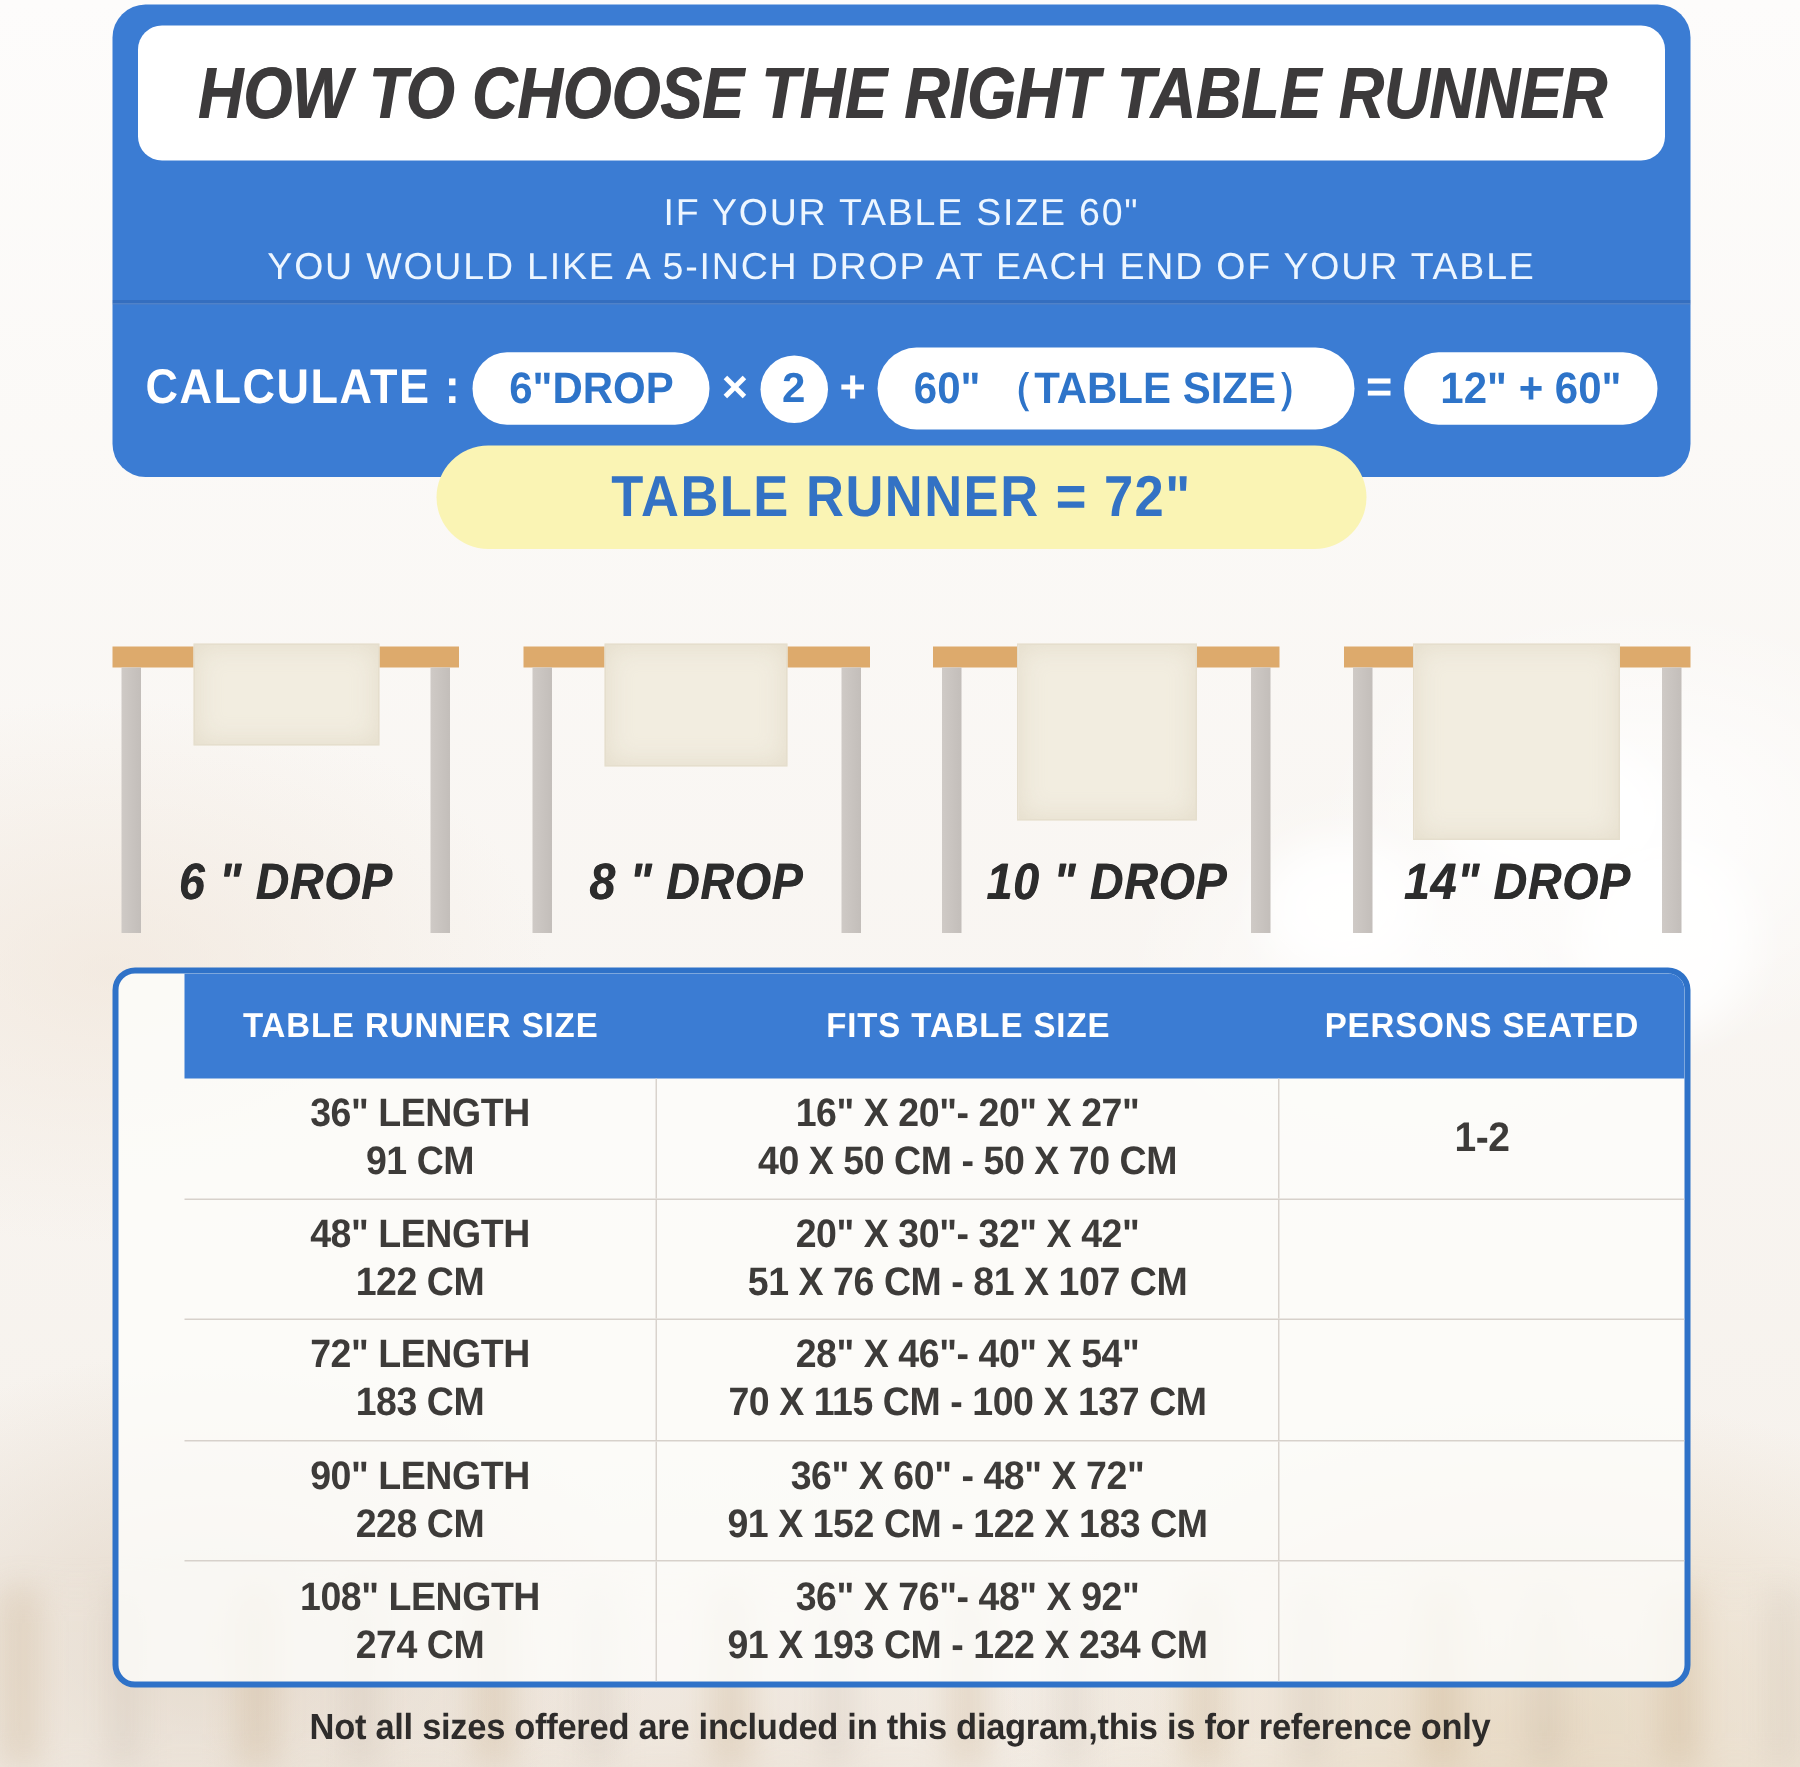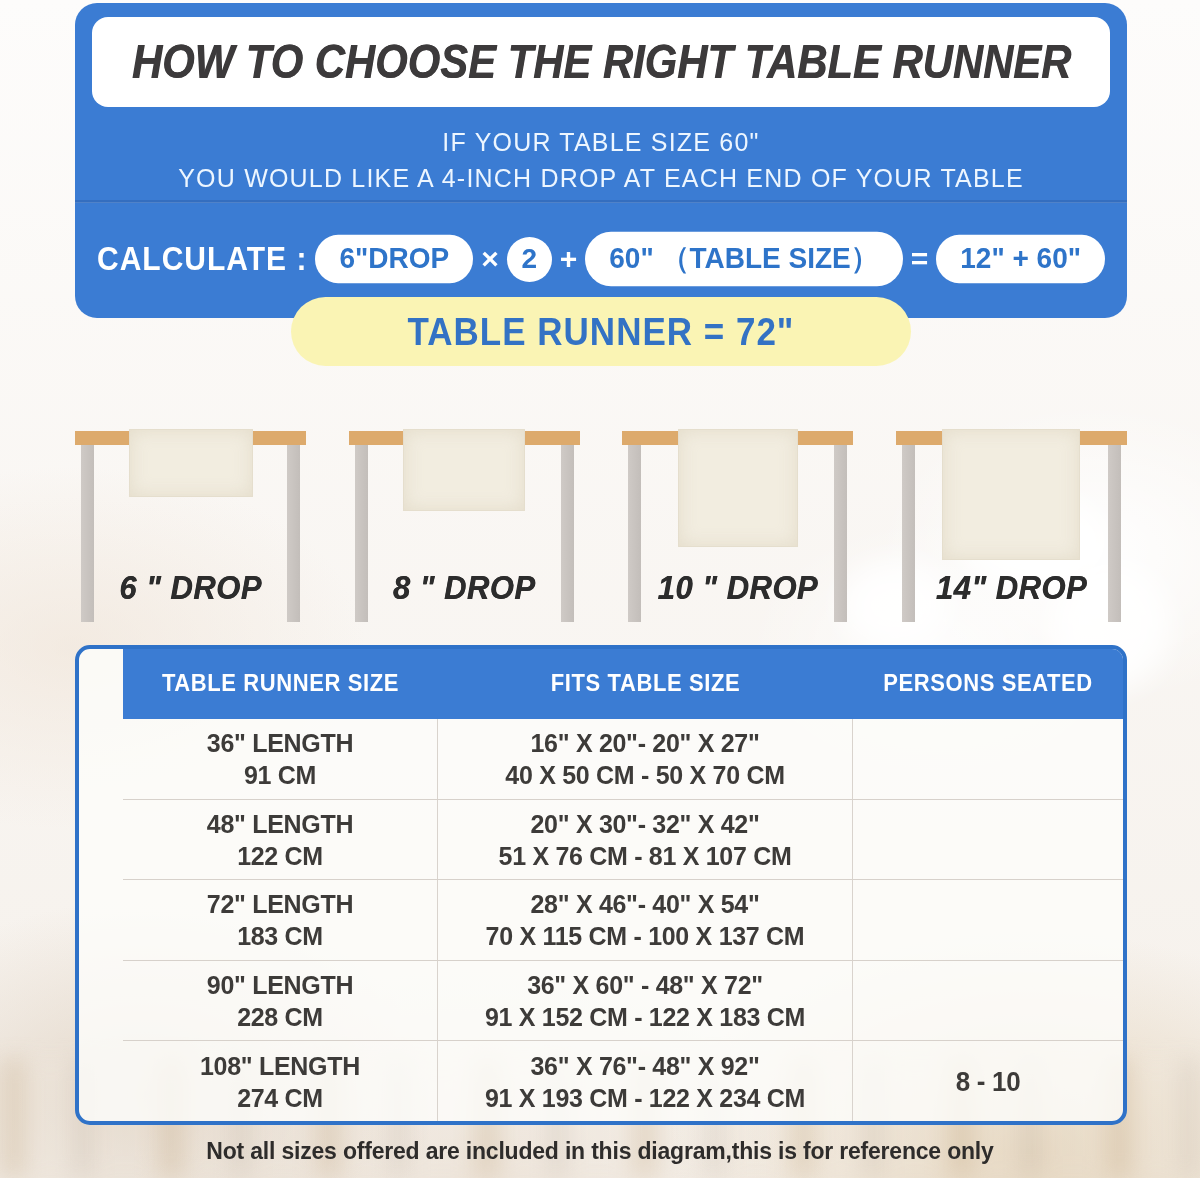--- a/index.html
+++ b/index.html
@@ -101,21 +101,21 @@
   <div class="bg-chair c1"></div>
   <div class="bg-chair c2"></div>
   <div class="bg-chair c3"></div>
   <div class="bg-streaks"></div>
 
   <section class="panel-top">
     <div class="title-banner">
       <span class="title-text">HOW TO CHOOSE THE RIGHT TABLE RUNNER</span>
     </div>
     <div class="subtitle s1">IF YOUR TABLE SIZE 60"</div>
-    <div class="subtitle s2">YOU WOULD LIKE A 4-INCH DROP AT EACH END OF YOUR TABLE</div>
+    <div class="subtitle s2">YOU WOULD LIKE A 5-INCH DROP AT EACH END OF YOUR TABLE</div>
     <div class="panel-divider"></div>
 
     <div class="calc-row">
       <span class="calc-label">CALCULATE :</span>
       <span class="pill">6"DROP</span>
       <span class="op">×</span>
       <span class="mult-circle">2</span>
       <span class="op">+</span>
       <span class="pill">60"  （TABLE SIZE）</span>
       <span class="op">=</span>
@@ -168,20 +168,23 @@
 
       <div class="st-row">
         <div class="st-cell cw1">
           <div class="ln">36" LENGTH</div>
           <div class="ln">91 CM</div>
         </div>
         <div class="st-cell cw2">
           <div class="ln">16" X 20"- 20" X 27"</div>
           <div class="ln">40 X 50 CM - 50 X 70 CM</div>
         </div>
+        <div class="st-cell cw3">
+          <div class="ln persons">1-2</div>
+        </div>
       </div>
 
       <div class="st-row">
         <div class="st-cell cw1">
           <div class="ln">48" LENGTH</div>
           <div class="ln">122 CM</div>
         </div>
         <div class="st-cell cw2">
           <div class="ln">20" X 30"- 32" X 42"</div>
           <div class="ln">51 X 76 CM - 81 X 107 CM</div>
@@ -212,23 +215,20 @@
 
       <div class="st-row">
         <div class="st-cell cw1">
           <div class="ln">108" LENGTH</div>
           <div class="ln">274 CM</div>
         </div>
         <div class="st-cell cw2">
           <div class="ln">36" X 76"- 48" X 92"</div>
           <div class="ln">91 X 193 CM - 122 X 234 CM</div>
         </div>
-        <div class="st-cell cw3">
-          <div class="ln persons">8 - 10</div>
-        </div>
       </div>
 
     </div>
   </section>
 
   <div class="footnote">Not all sizes offered are included in this diagram,this is for reference only</div>
 
 </div>
 
 </body></html>

